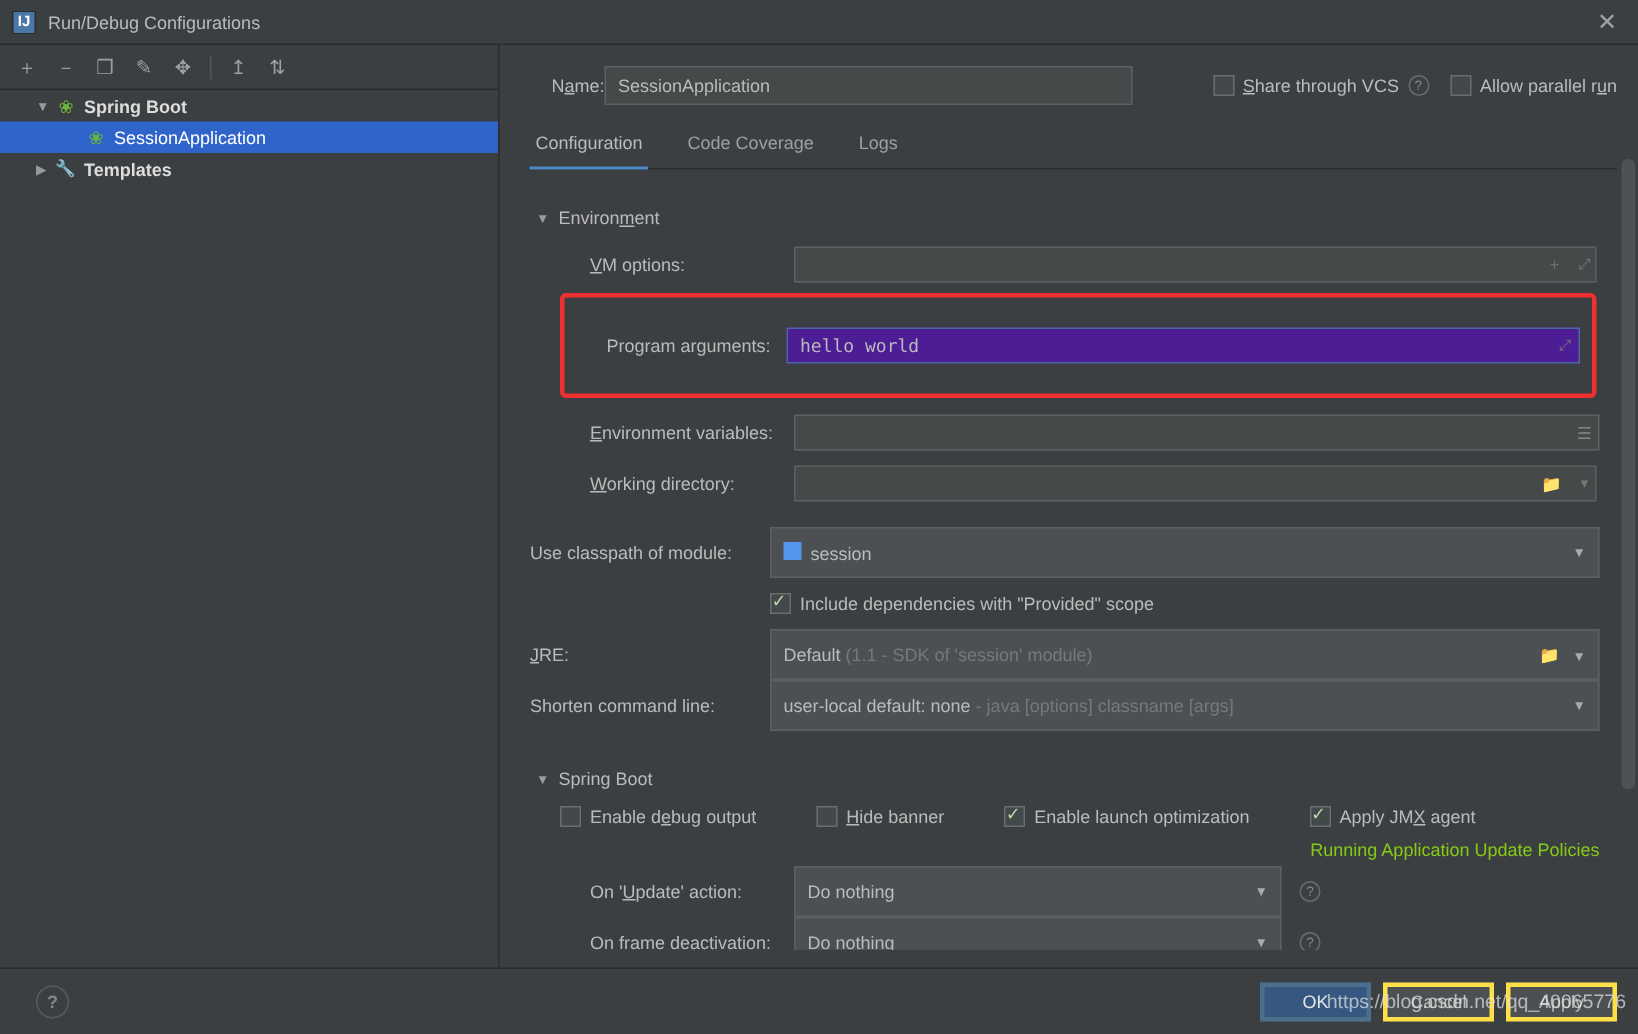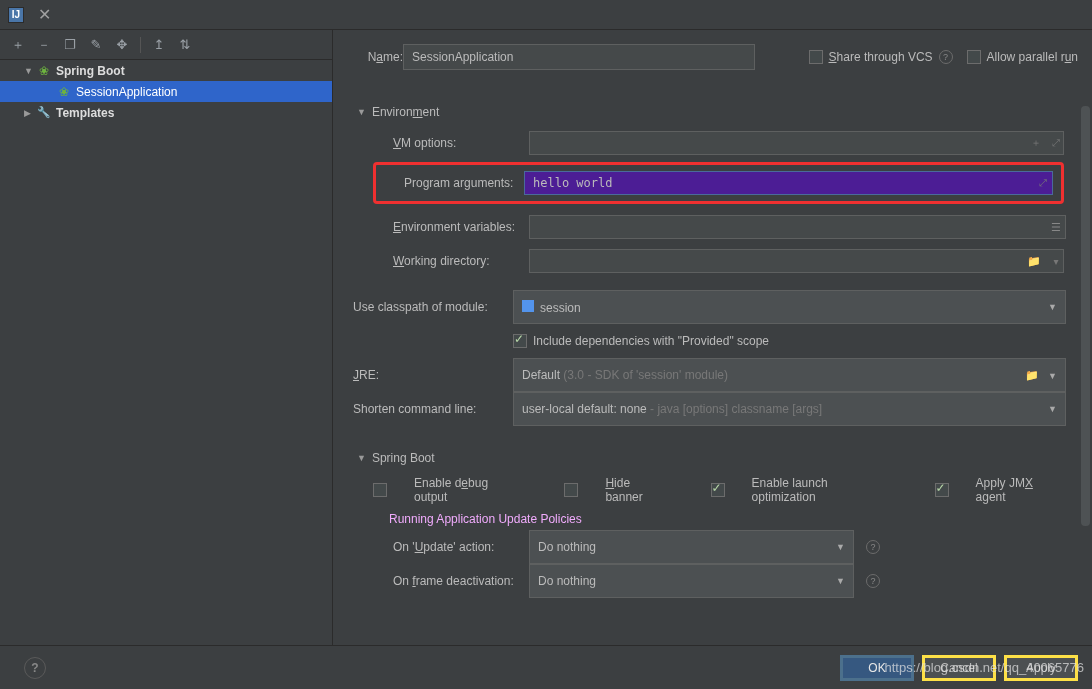--- a/index.html
+++ b/index.html
@@ -52,52 +52,53 @@
 .form-field { flex: 1; display: flex; align-items: center; }
 .text-input { flex: 1; height: 24px; background: #45494a; border: 1px solid #5e6060; color: #bbb; padding: 0 8px; font-size: 12px; }
 .text-input.mono { font-family: "Consolas", monospace; }
 .dim { color: #787878; }
 .side-btn { width: 24px; height: 24px; border: 1px solid #5e6060; display: inline-flex; align-items: center; justify-content: center; color: #aaa; margin-left: 6px; cursor: pointer; background: #4c5052; }
 .input-inline-icon { width: 20px; text-align: center; color: #777; font-size: 10px; }
 
 .section-header { display: flex; align-items: center; height: 28px; color: #bbb; margin-top: 4px; }
 .section-arrow { font-size: 9px; color: #9a9a9a; margin-right: 6px; margin-left: 4px; }
 
-.highlight-box { border: 3px solid #f03030; border-radius: 4px; padding: 6px 8px; margin: 2px 2px 6px 0; }
+.highlight-box { border: 3px solid #f03030; border-radius: 4px; padding: 20px 8px; margin: 2px 2px 6px 0; }
 .highlight-box .text-input { border: 1px solid #4a6a9b; background: #4c1d95; color: #bbb; }
 
 .select { flex: 1; height: 24px; background: #4c5052; border: 1px solid #5e6060; color: #bbb; padding: 16px 8px; display: flex; align-items: center; justify-content: space-between; cursor: pointer; }
 .select .caret { color: #aaa; font-size: 9px; }
 .module-icon { width: 12px; height: 12px; background: #5394ec; display: inline-block; margin-right: 6px; }
 .folder-icon { color: #c9ab77; margin-right: 2px; font-size: 11px; }
 .list-icon { color: #888; font-size: 11px; }
 
 .sub-section { margin-left: 20px; }
 .sub-section .form-row .form-lbl { width: 156px; padding-left: 20px; }
-.policies-title { color: #f0abfc; margin: 8px 0 4px 36px; }
+.policies-title { color: #84cc16; margin: 8px 0 4px 24px; text-align: right; }
 .inline-checks { display: flex; align-items: center; gap: 40px; margin-top: 4px; margin-bottom: 8px; padding-left: 20px; }
-.inline-checks .chk-group { margin-left: 0; gap: 21px; }
+.inline-checks .chk-group { margin-left: 0; }
 
 .narrow-select { width: 325px; flex: none; }
 
 .footer { position: absolute; bottom: 0; left: 0; right: 0; height: 44px; border-top: 1px solid #2b2b2b; display: flex; align-items: center; padding: 0 14px; background: #3c3f41; }
 .footer .help { width: 22px; height: 22px; border: 1px solid #5a5a5a; border-radius: 50%; display: inline-flex; align-items: center; justify-content: center; color: #888; font-weight: bold; cursor: pointer; margin-left: 10px; }
 .footer .btns { margin-left: auto; display: flex; gap: 8px; }
 .btn { min-width: 74px; height: 26px; border: 3px solid #fde047; background: #4c5052; color: #bbb; display: inline-flex; align-items: center; justify-content: center; cursor: pointer; padding: 0 14px; }
 .btn.primary { background: #365880; border-color: #4c708c; color: #e6e6e6; }
 
 .watermark { position: absolute; right: 8px; bottom: 14px; color: rgba(230,230,230,0.7); font-size: 13px; pointer-events: none; }
 .scroll-track { position: absolute; top: 76px; right: 2px; width: 9px; height: 540px; background: #3c3f41; }
 .scroll-thumb { position: absolute; top: 0; width: 9px; height: 420px; background: #4e5254; border-radius: 4px; }
 </style>
 </head>
 <body>
 
 <div class="titlebar">
   <span class="app-icon">IJ</span>
+  <span class="title">Run/Debug Configurations</span>
   <span class="close">✕</span>
 </div>
 
 <div class="dialog-body">
   <div class="left-pane">
     <div class="toolbar">
       <span class="tb-btn">＋</span>
       <span class="tb-btn">－</span>
       <span class="tb-btn">❐</span>
       <span class="tb-btn">✎</span>
@@ -133,20 +134,25 @@
         <span class="checkbox"></span>
         <span><span class="underline-letter">S</span><span>hare through VCS</span></span>
         <span class="help-icon">?</span>
       </label>
       <label class="chk-group">
         <span class="checkbox"></span>
         <span><span>Allow parallel r</span><span class="underline-letter">u</span><span>n</span></span>
       </label>
     </div>
 
+    <div class="tabs">
+      <div class="tab active">Configuration</div>
+      <div class="tab">Code Coverage</div>
+      <div class="tab">Logs</div>
+    </div>
 
     <div class="scroll-track">
         <div class="scroll-thumb"></div>
       </div>
 
     <div class="form-area">
 
       <div class="section-header">
         <span class="section-arrow">▼</span>
         <span><span>Environ</span><span class="underline-letter">m</span><span>ent</span></span>
@@ -207,21 +213,21 @@
         <label class="chk-group" style="margin-left:0;">
           <span class="checkbox checked"></span>
           <span>Include dependencies with "Provided" scope</span>
         </label>
       </div>
 
       <div class="form-row">
         <span class="form-lbl"><span class="underline-letter">J</span><span>RE:</span></span>
         <div class="form-field">
           <div class="select">
-            <span><span>Default</span><span class="dim"> (3.0 - SDK of 'session' module)</span></span>
+            <span><span>Default</span><span class="dim"> (1.1 - SDK of 'session' module)</span></span>
             <span><span class="folder-icon">📁</span>&nbsp;&nbsp;<span class="caret">▼</span></span>
           </div>
         </div>
       </div>
 
       <div class="form-row">
         <span class="form-lbl">Shorten command line:</span>
         <div class="form-field">
           <div class="select">
             <span><span>user-local default: none</span><span class="dim"> - java [options] classname [args]</span></span>

